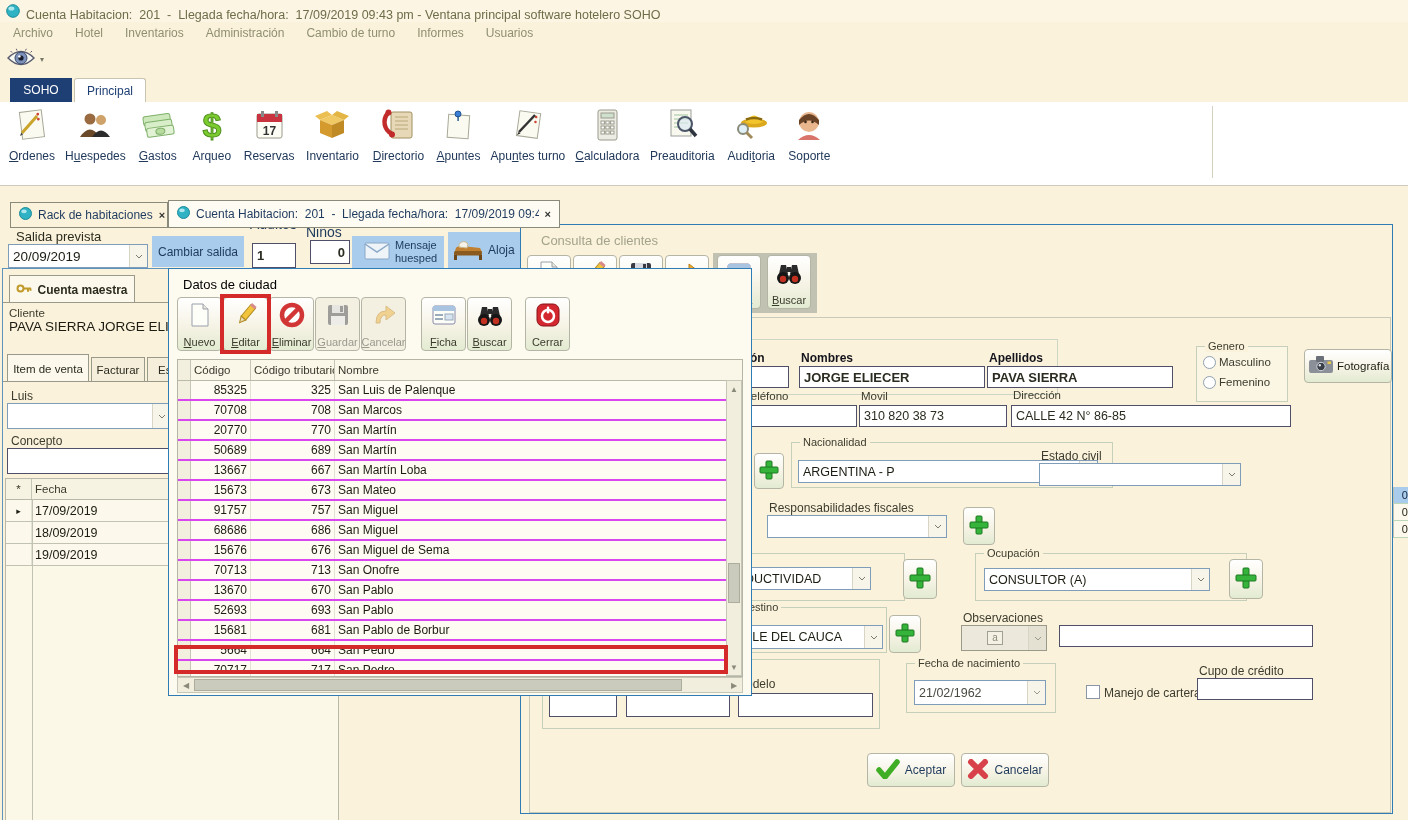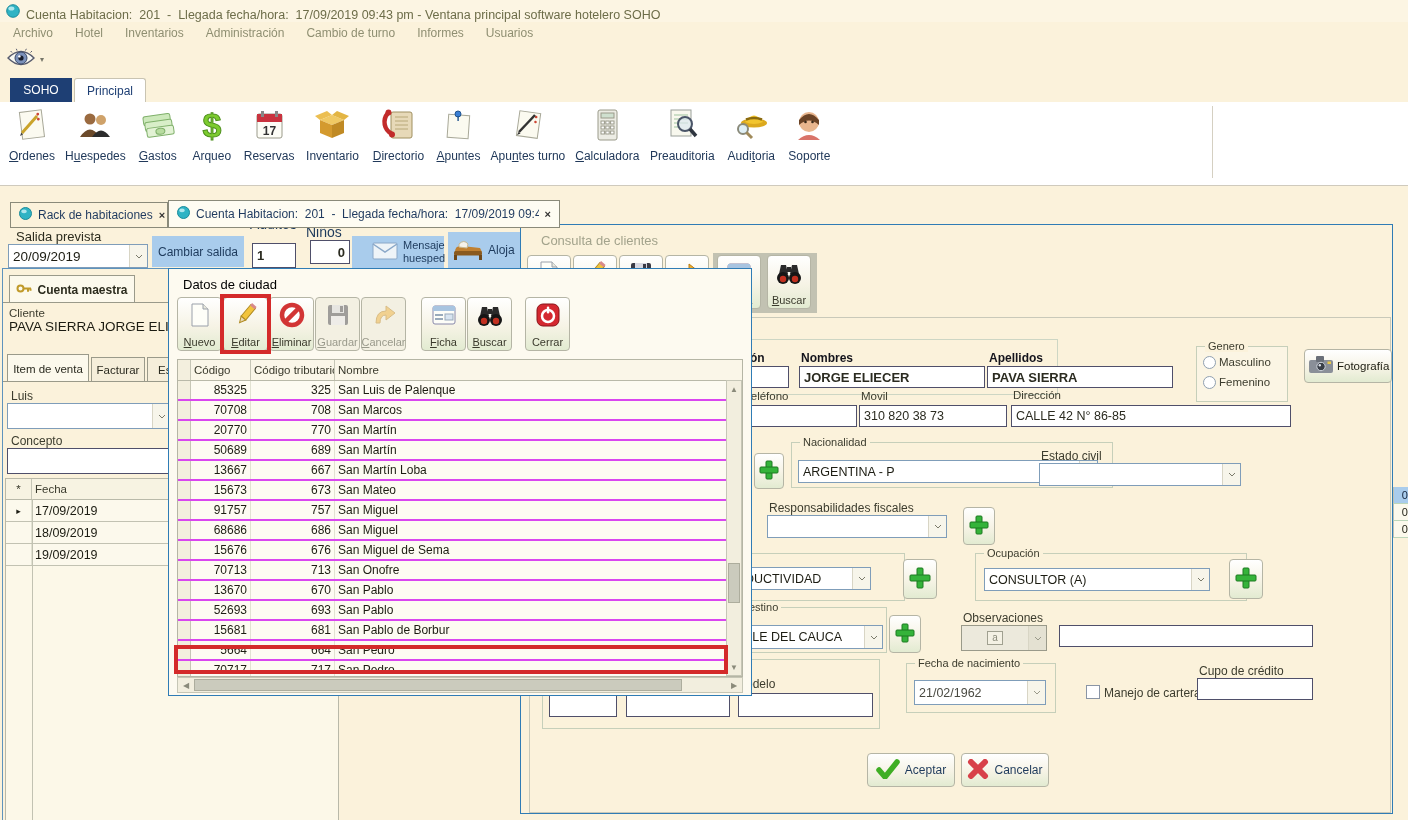--- a/index.html
+++ b/index.html
@@ -280,21 +280,21 @@
       <svg width="8" height="5">
         <path d="M1 1 L4 4 L7 1" stroke="#7a7a6a" fill="none"></path>
       </svg>
     </span>
 </div>
 <div class="abs bluebtn" style="left:152px;top:236px;width:92px;height:31px">Cambiar salida</div>
 <div class="abs lblnavy" style="left:250px;top:216px;font-size:14px">Adultos</div>
 <div class="abs field" style="left:252px;top:243px;width:44px;height:25px;font-weight:bold">1</div>
 <div class="abs lblnavy" style="left:306px;top:224px;font-size:14px">Niños</div>
 <div class="abs field" style="left:310px;top:240px;width:40px;height:24px;font-weight:bold;justify-content:flex-end">0</div>
-<div class="abs bluebtn" style="left:352px;top:236px;width:92px;height:32px;justify-content:flex-start;gap:5px;padding-left:20px">
+<div class="abs bluebtn" style="left:352px;top:236px;width:92px;height:32px;justify-content:flex-start;gap:5px;padding-left:12px">
   <span><svg width="26" height="18">
         <rect x="1" y="1" width="24" height="16" rx="1" fill="#eef4f8" stroke="#8aa8c8"></rect>
         <path d="M1 2 L13 10 L25 2" fill="none" stroke="#8aa8c8" stroke-width="1.5"></path>
       </svg></span>
   <span style="font-size:11px;line-height:1.15;text-align:left"><span>Mensaje</span><br><span>huesped</span></span>
 </div>
 <div class="abs bluebtn" style="left:448px;top:232px;width:108px;height:36px;justify-content:flex-start;gap:4px;padding-left:4px">
   <span><svg width="32" height="24">
         <path d="M3 15 Q3 8 10 9 L28 11 L30 15 Z" fill="#c08030"></path>
         <path d="M7 7 Q12 2 16 7 L15 11 L7 10 Z" fill="#f5f2ea" stroke="#c8b890"></path>

